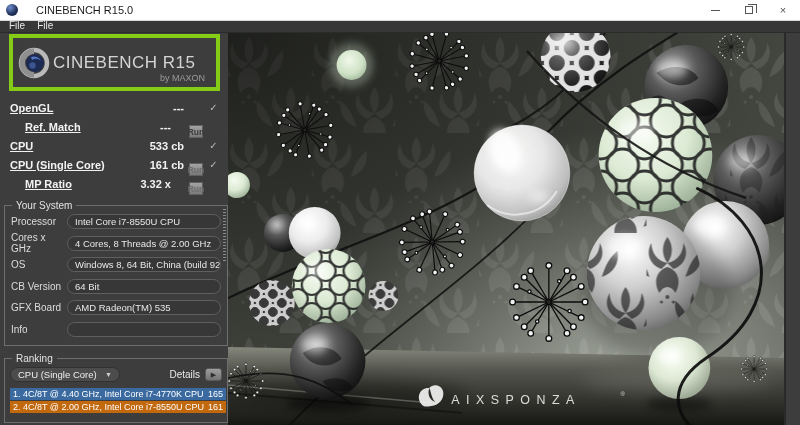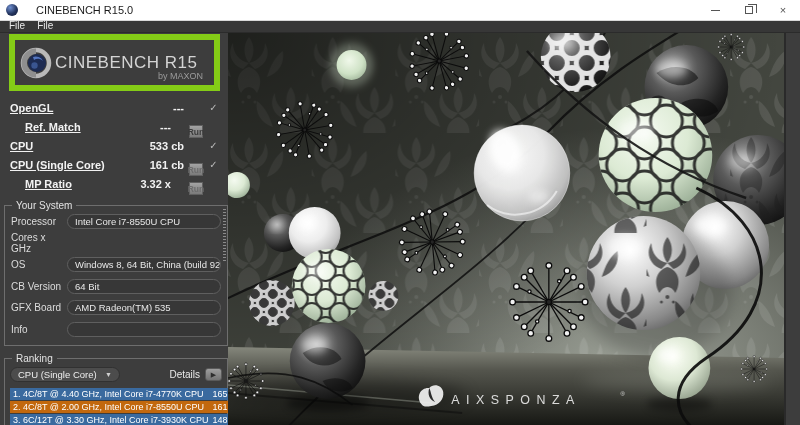--- a/index.html
+++ b/index.html
@@ -21,21 +21,21 @@
              border: 1px solid #555; border-bottom: none; border-left: none; }
 
   
   .menubar { height: 12px; background: #373737; display: flex; align-items: flex-end;
              gap: 12px; padding-left: 9px; border-bottom: 1px solid #2b2b2b; }
   .menu-item { font-size: 10px; color: #e8e8e8; line-height: 12px; }
 
   
   .panel { position: absolute; left: 0; top: 33px; width: 228px; bottom: 0; background: #3d3d3d; }
 
-  .logo-box { position: relative; margin: 1px 8px 0 9px; height: 57px; border: 6px solid #84cc16;
+  .logo-box { position: relative; margin: 1px 8px 0 9px; height: 57px; border: 4px solid #84cc16;
               display: flex; align-items: center; padding: 0 5px; }
   .logo-title { font-size: 17px; color: #d4d4d4; letter-spacing: .5px; margin-left: 3px; white-space: nowrap; }
   .logo-sub { position: absolute; right: 11px; bottom: 4px; font-size: 9px; color: #9b9b9b; }
 
   .bench { margin: 7px 8px 0 10px; }
   .bench-row { display: flex; align-items: center; height: 19px; }
   .b-label { font-size: 11px; font-weight: bold; color: #f2f2f2; white-space: nowrap; text-decoration: underline; }
   .indent { padding-left: 15px; }
   .b-val { margin-left: auto; font-size: 11px; font-weight: bold; color: #f2f2f2;
            width: 50px; text-align: right; white-space: nowrap; }
@@ -161,20 +161,21 @@
 
   <div class="groupbox">
     <span class="group-legend">Your System</span>
     <div class="sys">
       <div class="sys-row">
         <span class="sys-label">Processor</span>
         <span class="sys-field">Intel Core i7-8550U CPU</span>
       </div>
       <div class="sys-row">
         <span class="sys-label">Cores x GHz</span>
+        <span class="sys-field">4 Cores, 8 Threads @ 2.00 GHz</span>
       </div>
       <div class="sys-row">
         <span class="sys-label">OS</span>
         <span class="sys-field">Windows 8, 64 Bit, China (build 9200)</span>
       </div>
       <div class="sys-row">
         <span class="sys-label">CB Version</span>
         <span class="sys-field">64 Bit</span>
       </div>
       <div class="sys-row">
@@ -205,24 +206,20 @@
       </div>
       <div class="rank-body">
         <div class="rank-list">
           <div class="rank-row row-other">
             <span>1. 4C/8T @ 4.40 GHz, Intel Core i7-4770K CPU</span>
             <span class="rank-score">165</span>
           </div>
           <div class="rank-row row-yours">
             <span>2. 4C/8T @ 2.00 GHz, Intel Core i7-8550U CPU</span>
             <span class="rank-score">161</span>
-          </div>
-          <div class="rank-row row-other">
-            <span>3. 6C/12T @ 3.30 GHz,  Intel Core i7-3930K CPU</span>
-            <span class="rank-score">148</span>
           </div>
         </div>
         <div class="rank-scrollbar">
           <span class="scroll-arrow">▲</span>
           <span class="scroll-thumb"></span>
           <span class="scroll-spacer"></span>
           <span class="scroll-arrow">▼</span>
         </div>
       </div>
 

